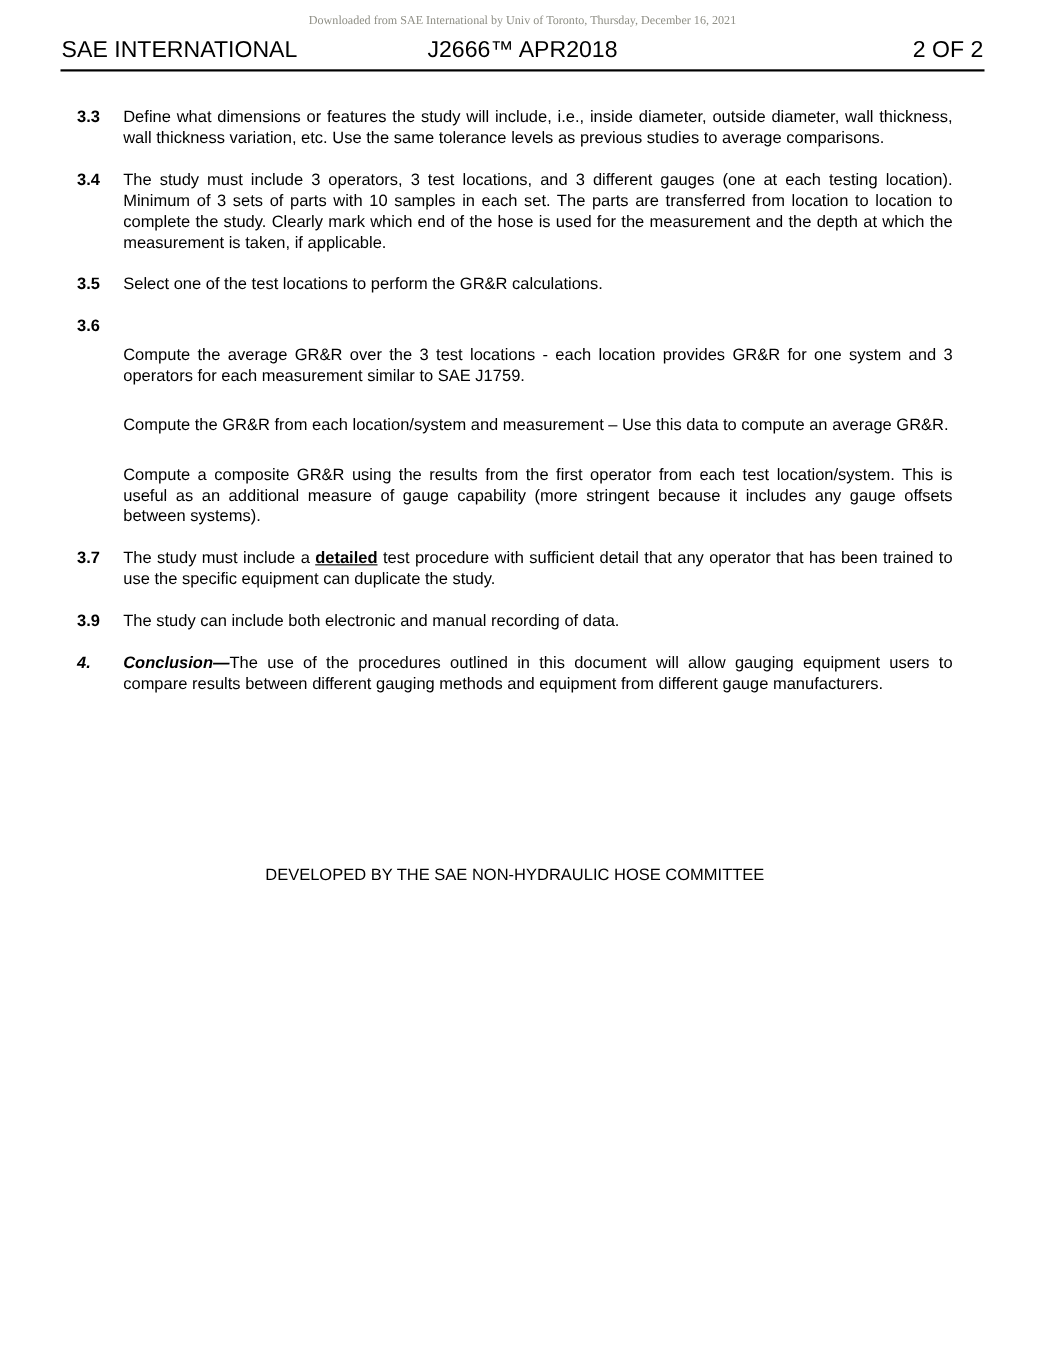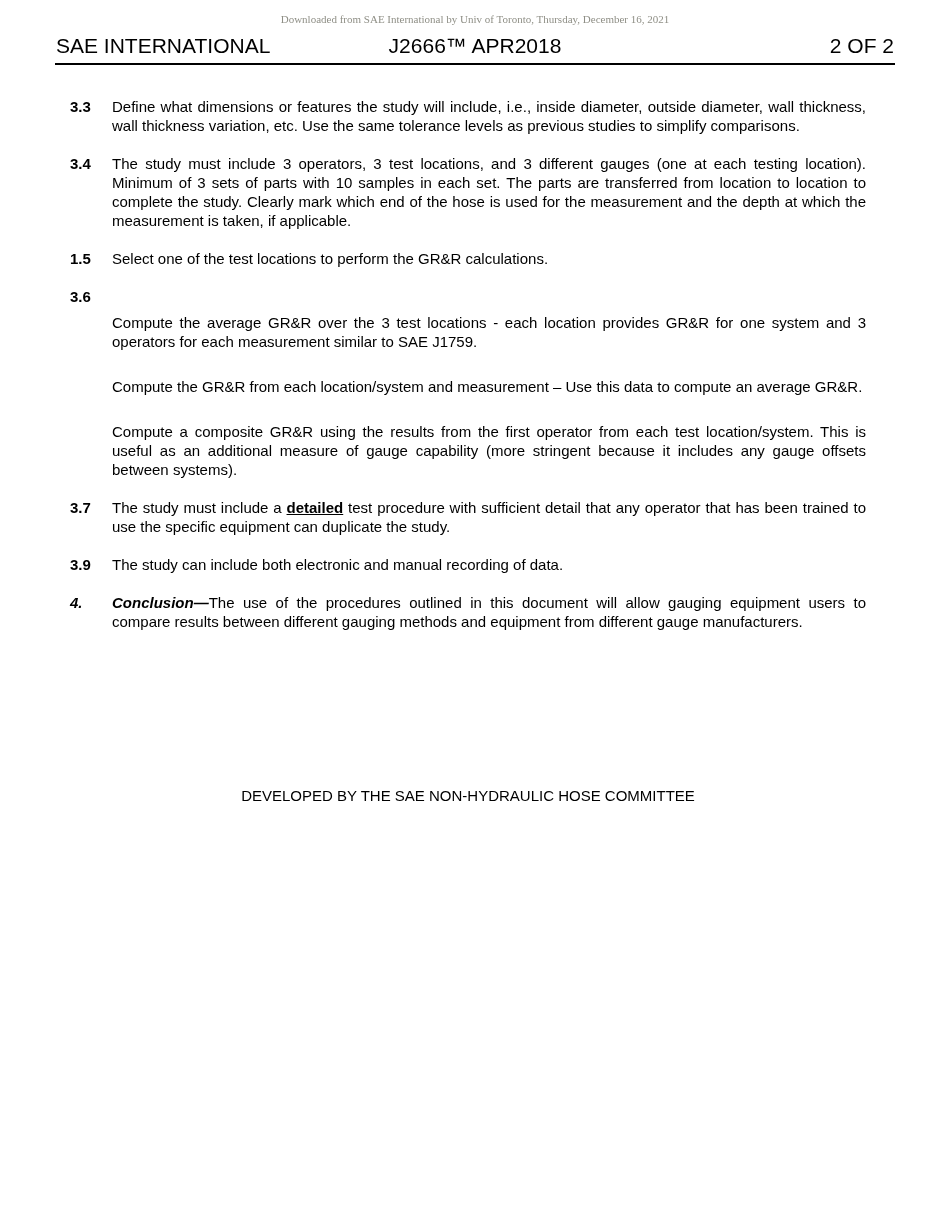--- a/index.html
+++ b/index.html
@@ -66,30 +66,30 @@
     <span class="header-left">SAE INTERNATIONAL</span>
     <span class="header-center">J2666™ APR2018</span>
     <span class="header-right">2 OF 2</span>
   </div>
   <div class="rule"></div>
 
   <div class="content">
 
     <div class="item">
       <span class="num">3.3</span>
-      <div class="body-col">Define what dimensions or features the study will include, i.e., inside diameter, outside diameter, wall thickness, wall thickness variation, etc.  Use the same tolerance levels as previous studies to simplify comparisons.</div>
+      <div class="body-col">Define what dimensions or features the study will include, i.e., inside diameter, outside diameter, wall thickness, wall thickness variation, etc.  Use the same tolerance levels as previous studies to average comparisons.</div>
     </div>
 
     <div class="item">
       <span class="num">3.4</span>
       <div class="body-col">The study must include 3 operators, 3 test locations, and 3 different gauges (one at each testing location).  Minimum of 3 sets of parts with 10 samples in each set.  The parts are transferred from location to location to complete the study.  Clearly mark which end of the hose is used for the measurement and the depth at which the measurement is taken, if applicable.</div>
     </div>
 
     <div class="item">
-      <span class="num">1.5</span>
+      <span class="num">3.5</span>
       <div class="body-col">Select one of the test locations to perform the GR&amp;R calculations.</div>
     </div>
 
     <div class="item">
       <span class="num">3.6</span>
       <div class="body-col">
         <div class="subpara">Compute the average GR&amp;R over the 3 test locations - each location provides GR&amp;R for one system and 3 operators for each measurement similar to SAE J1759.</div>
         <div class="subpara">Compute the GR&amp;R from each location/system and measurement – Use this data to compute an average GR&amp;R.</div>
         <div class="subpara">Compute a composite GR&amp;R using the results from the first operator from each test location/system.  This is useful as an additional measure of gauge capability (more stringent because it includes any gauge offsets between systems).</div>
       </div>

